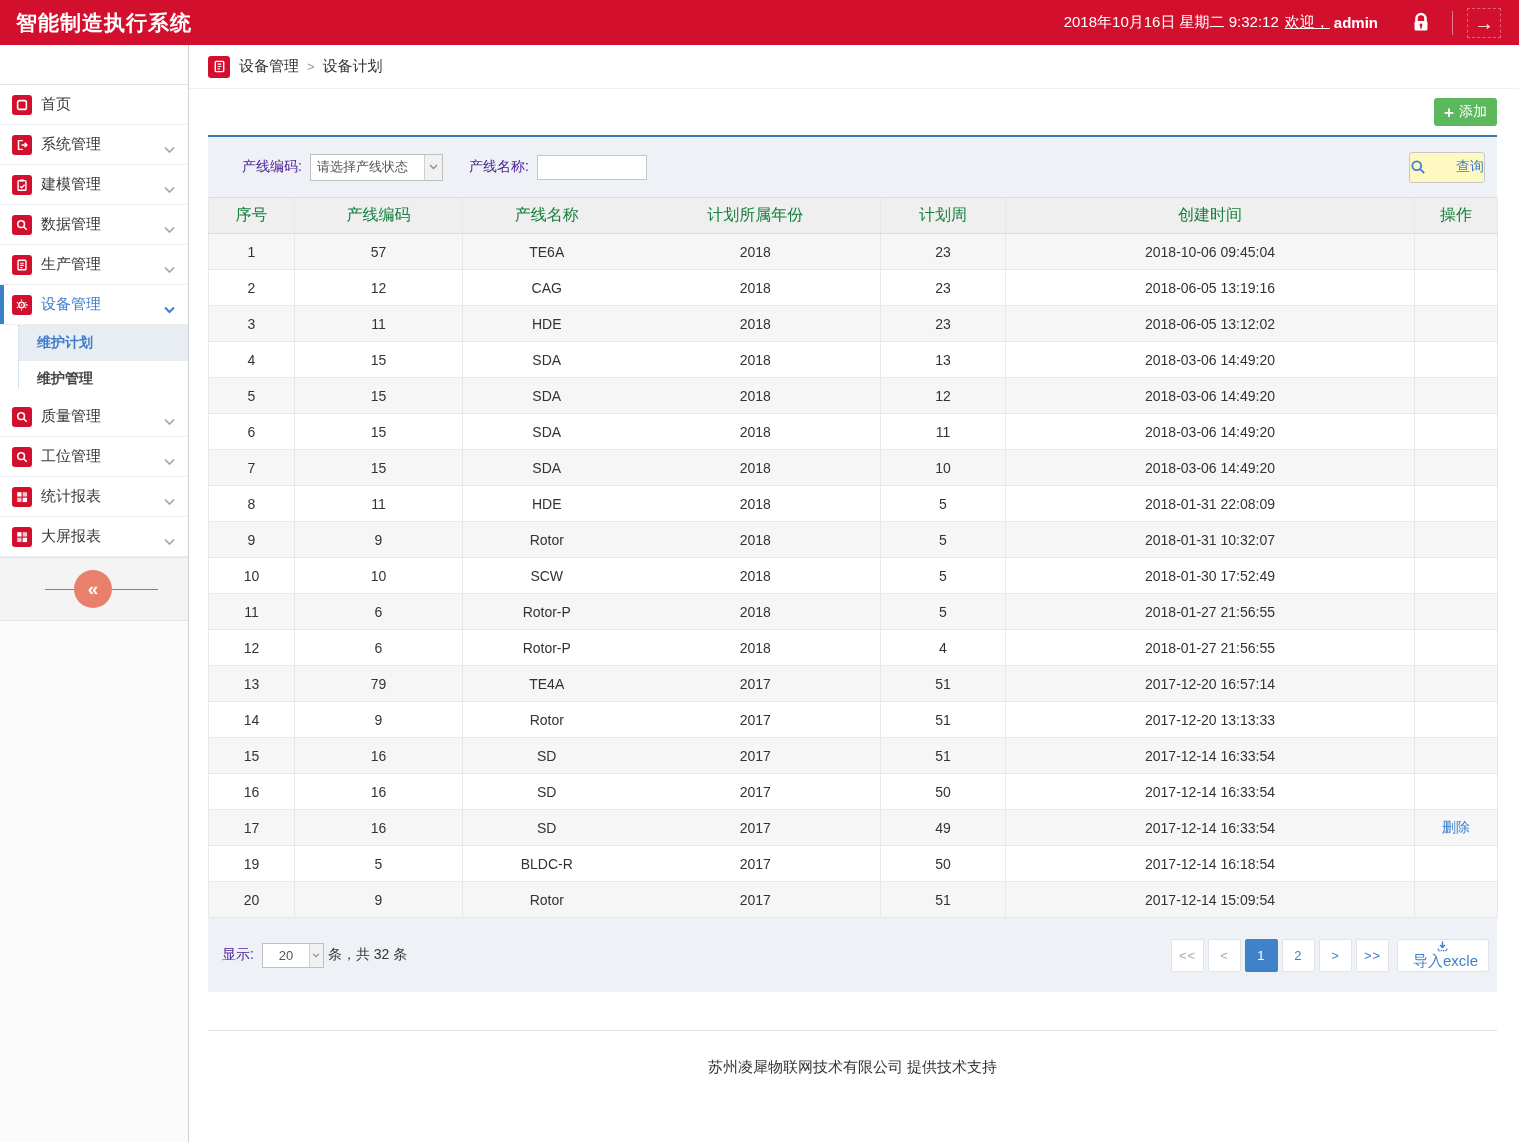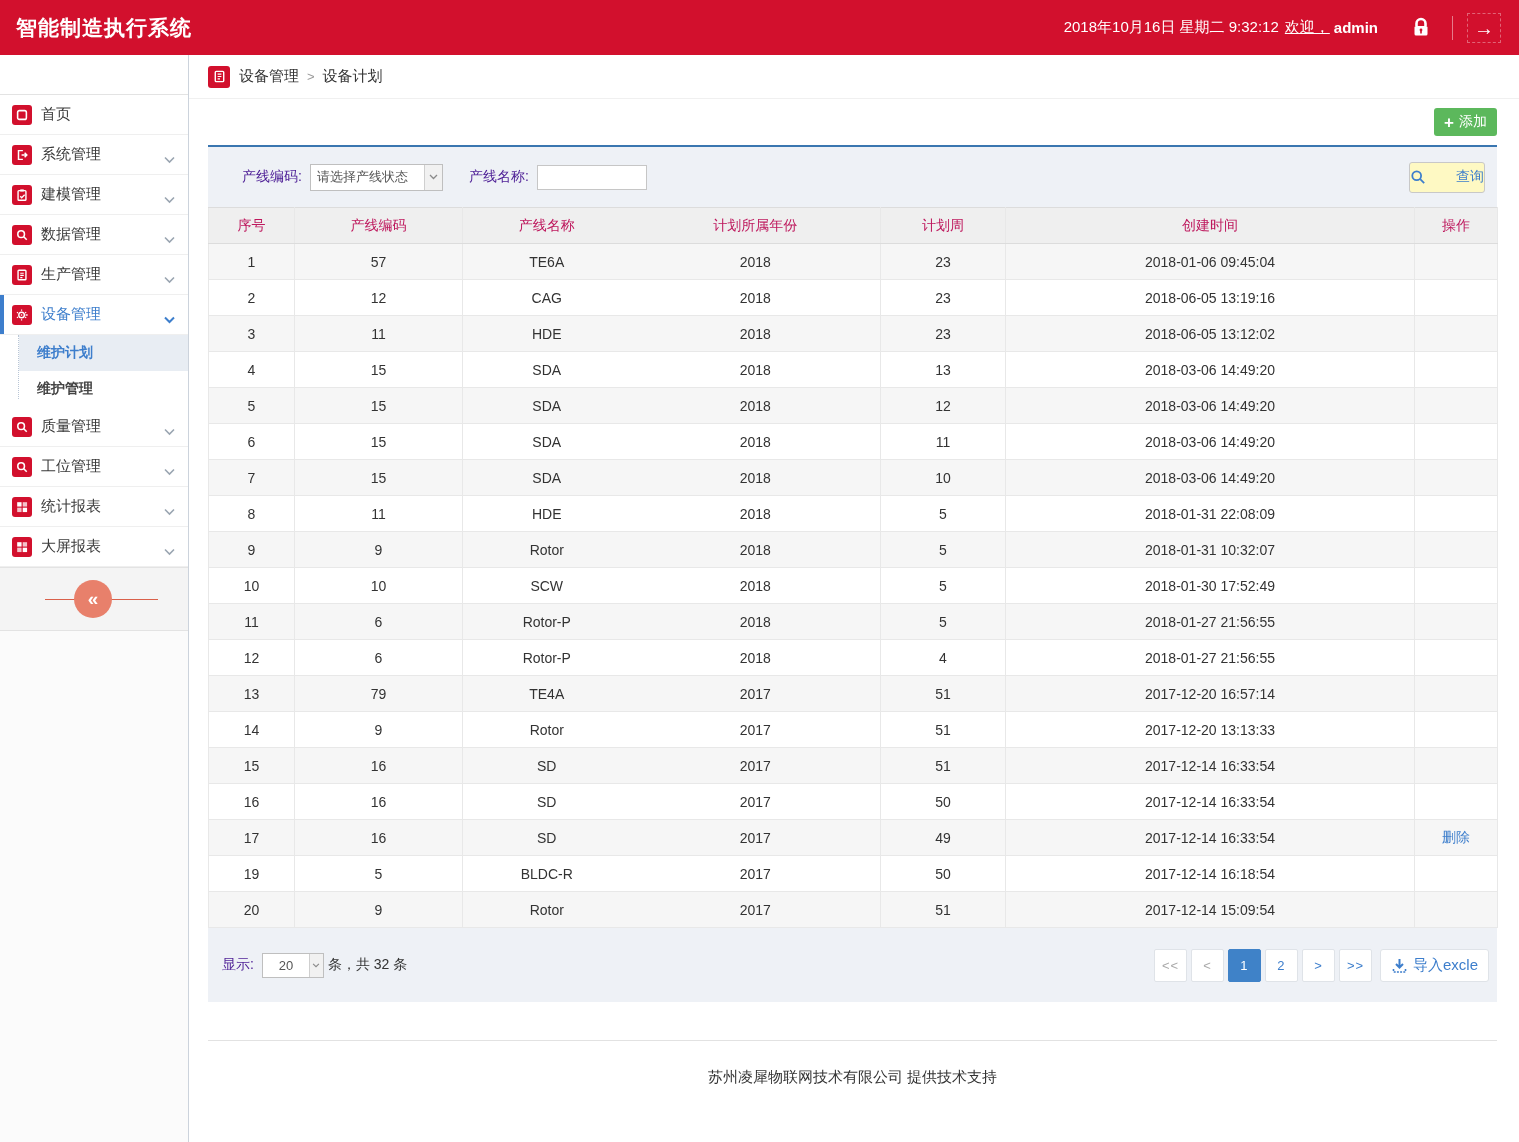--- a/index.html
+++ b/index.html
@@ -7,21 +7,21 @@
     --accent-blue:#3d7ecc;
     --success-green:#5cb85c;
     --active-page-bg:#3f82c8;
     --panel-bg:#eef1f6;
   }
   *{box-sizing:border-box;margin:0;padding:0;}
   html,body{width:1519px;height:1142px;overflow:hidden;}
   body{font-family:"Liberation Sans","DejaVu Sans",sans-serif;background:#fff;color:#333;}
 
   
-  .topbar{height:55px;background:var(--brand-red);display:flex;align-items:center;color:#fff;}
+  .topbar{height:45px;background:var(--brand-red);display:flex;align-items:center;color:#fff;}
   .topbar .app-title{font-size:21px;font-weight:bold;margin-left:16px;letter-spacing:1px;}
   .topbar .right{margin-left:auto;display:flex;align-items:center;margin-right:18px;}
   .topbar .dt{font-size:15px;}
   .topbar .welcome{font-size:15px;margin-left:6px;text-decoration:underline;}
   .topbar .uname{font-size:15px;font-weight:bold;margin-left:4px;}
   .top-icon{width:34px;height:30px;display:flex;align-items:center;justify-content:center;cursor:pointer;}
   .top-icon.lock{margin-left:26px;}
   .top-divider{width:1px;height:24px;background:rgba(255,255,255,.45);margin:0 14px;}
   .top-icon.exit{border:1px dashed rgba(255,255,255,.35);}
   .arrow-glyph{font-size:20px;line-height:1;color:#fff;}
@@ -75,21 +75,21 @@
   .sel-arrow{width:18px;align-self:stretch;border-left:1px solid #cfcfcf;background:#f1f1f1;display:flex;align-items:center;justify-content:center;}
   .status-select{width:133px;}
   .name-label{margin-left:26px;}
   .text-input{width:110px;height:25px;border:1px solid #c6c6c6;margin-left:8px;font-family:inherit;font-size:13px;padding:0 5px;background:#fff;}
   .search-btn{margin-left:auto;height:31px;width:76px;background:#fef9c3;border:1px solid #c8c8c8;border-radius:3px;
     display:flex;align-items:center;justify-content:space-between;cursor:pointer;font-family:inherit;}
   .search-btn span{color:var(--accent-blue);font-size:14px;margin-left:5px;}
 
   
   table{width:100%;border-collapse:collapse;table-layout:fixed;}
-  th{height:36px;background:#efefef;font-size:14px;font-weight:normal;color:#be185d;border-bottom:1px solid #dcdcdc;border-top:1px solid #dcdcdc;}
+  th{height:36px;background:#efefef;font-size:16px;font-weight:normal;color:#15803d;border-bottom:1px solid #dcdcdc;border-top:1px solid #dcdcdc;}
   td{height:36px;text-align:center;font-size:14px;color:#333;border-bottom:1px solid #e8e8e8;overflow:hidden;white-space:nowrap;}
   tbody tr:nth-child(odd) td{background:#f6f6f6;}
   tbody tr:nth-child(even) td{background:#fff;}
   th.c0,td.c0{border-left:1px solid #e8e8e8;}
   th.c6,td.c6{border-right:1px solid #e8e8e8;}
   th.c0,td.c0,th.c1,td.c1,th.c3,td.c3,th.c4,td.c4,th.c5,td.c5{border-right:1px solid #e8e8e8;}
   .link{color:var(--accent-blue);cursor:pointer;}
 
   
   .page-bar{height:74px;background:var(--panel-bg);display:flex;align-items:center;padding:0 8px 0 14px;}
@@ -97,21 +97,21 @@
   .pg-left .f-label{font-size:14px;}
   .size-select{width:62px;height:25px;margin:0 4px 0 8px;}
   .size-select .sel-arrow{width:14px;}
   .pg-count{font-size:14px;color:#333;}
   .pg-right{margin-left:auto;display:flex;align-items:center;}
   .pg-btn{width:33px;height:33px;background:#fff;border:1px solid #dfe3e8;border-radius:2px;display:flex;align-items:center;
     justify-content:center;font-size:13px;color:var(--accent-blue);margin-left:4px;cursor:pointer;letter-spacing:1px;}
   .pg-btn.muted{color:#a9a9a9;}
   .pg-btn.active{background:var(--active-page-bg);border-color:var(--active-page-bg);color:#fff;}
   .import-btn{height:33px;margin-left:8px;background:#fff;border:1px solid #dfe3e8;border-radius:3px;display:flex;
-    align-items:center;padding:0 10px;cursor:pointer;font-family:inherit;}
+    align-items:center;padding:0 10px;cursor:pointer;font-family:inherit;flex-direction:column;}
   .import-btn span{color:var(--accent-blue);font-size:15px;margin-left:5px;}
 
   
   .footer{margin-top:38px;border-top:1px solid #e2e2e2;}
   .footer p{text-align:center;padding-top:27px;font-size:15px;color:#333;}
 </style>
 </head>
 <body>
 
 <div class="topbar">
@@ -354,21 +354,21 @@
               <th class="c6">操作</th>
             </tr>
           </thead>
           <tbody>
               <tr>
                 <td class="c0">1</td>
                 <td class="c1">57</td>
                 <td class="c2">TE6A</td>
                 <td class="c3">2018</td>
                 <td class="c4">23</td>
-                <td class="c5">2018-01-06 09:45:04</td>
+                <td class="c5">2018-10-06 09:45:04</td>
                 <td class="c6"></td>
               </tr>
               <tr>
                 <td class="c0">2</td>
                 <td class="c1">12</td>
                 <td class="c2">CAG</td>
                 <td class="c3">2018</td>
                 <td class="c4">23</td>
                 <td class="c5">2018-06-05 13:19:16</td>
                 <td class="c6"></td>

